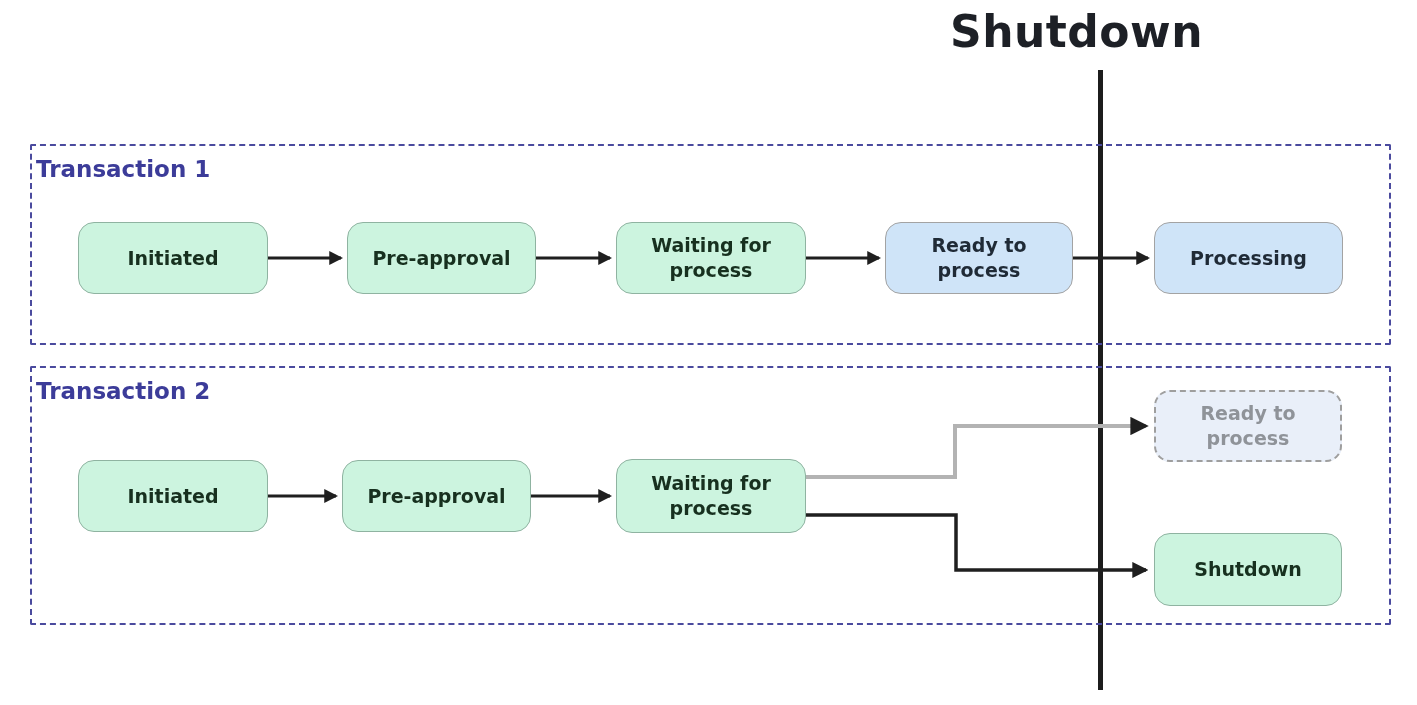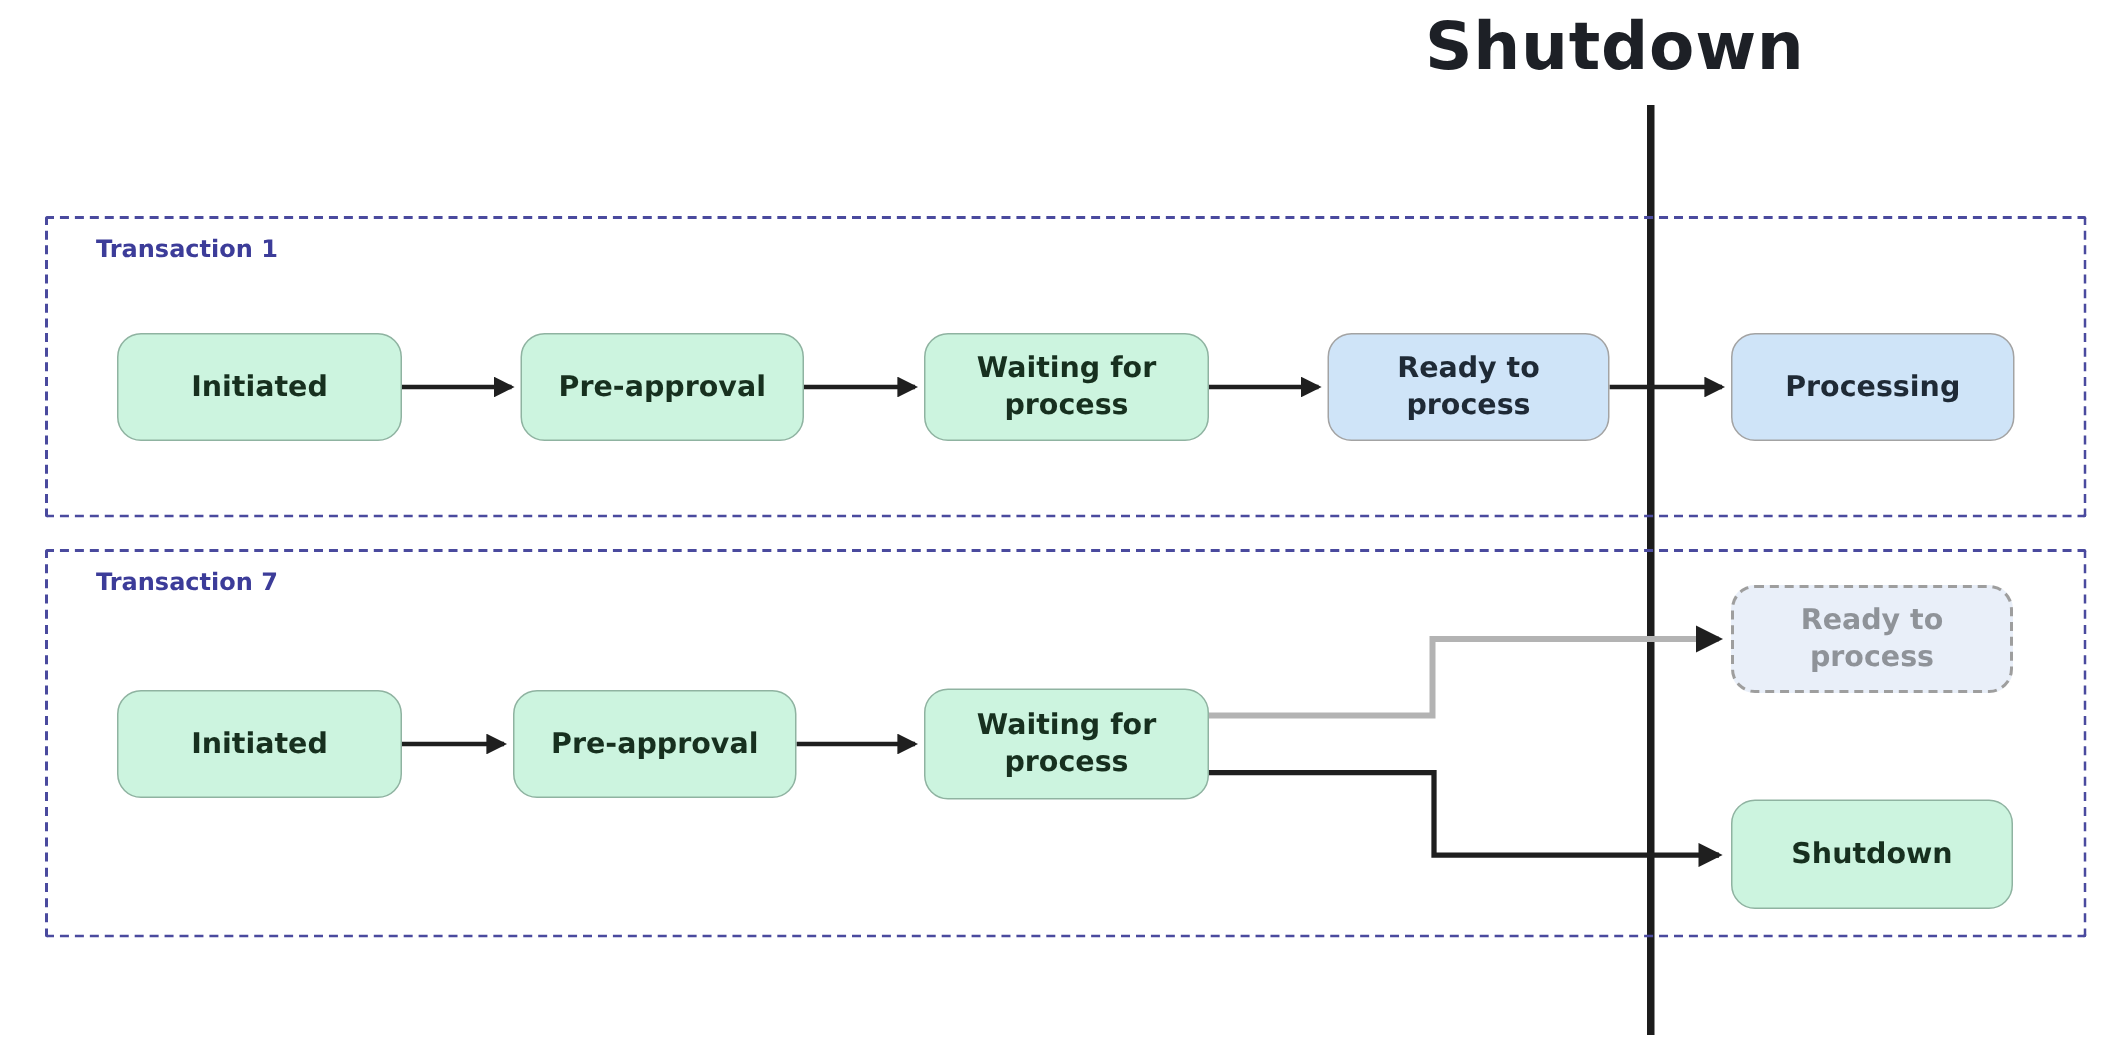--- a/index.html
+++ b/index.html
@@ -42,23 +42,23 @@
   .lane {
     position: absolute;
     border: 2px dashed var(--lane-border, #4a4a9e);
     border-radius: 2px;
     box-sizing: border-box;
   }
   .lane1 { left: 30px; top: 144px; width: 1361px; height: 201px; }
   .lane2 { left: 30px; top: 366px; width: 1361px; height: 259px; }
   .lane-label {
     position: absolute;
-    left: 32px;
+    left: 4px;
     top: 10px;
-    font-size: 16px;
+    font-size: 23px;
     font-weight: 700;
     color: var(--lane-label, #3c3c99);
     text-align: center;
   }
 
   
   svg.arrows {
     position: absolute;
     left: 0; top: 0;
     width: 1417px;
@@ -116,21 +116,21 @@
 <div class="canvas">
 
   <div class="title">Shutdown</div>
 
   <div class="shutdown-line"></div>
 
   <section class="lane lane1">
     <div class="lane-label">Transaction 1</div>
   </section>
   <section class="lane lane2">
-    <div class="lane-label">Transaction 7</div>
+    <div class="lane-label">Transaction 2</div>
   </section>
 
   <svg class="arrows" viewBox="0 0 1417 705">
     <defs>
       <marker id="head-dark" viewBox="0 0 10 10" refX="8.5" refY="5" markerWidth="4.6" markerHeight="4.6" orient="auto-start-reverse">
         <path d="M0 0 L10 5 L0 10 z" fill="#1f1f1f"></path>
       </marker>
     </defs>
 
     <path d="M268 258 H341" stroke="#1f1f1f" stroke-width="3" fill="none" marker-end="url(#head-dark)"></path>

